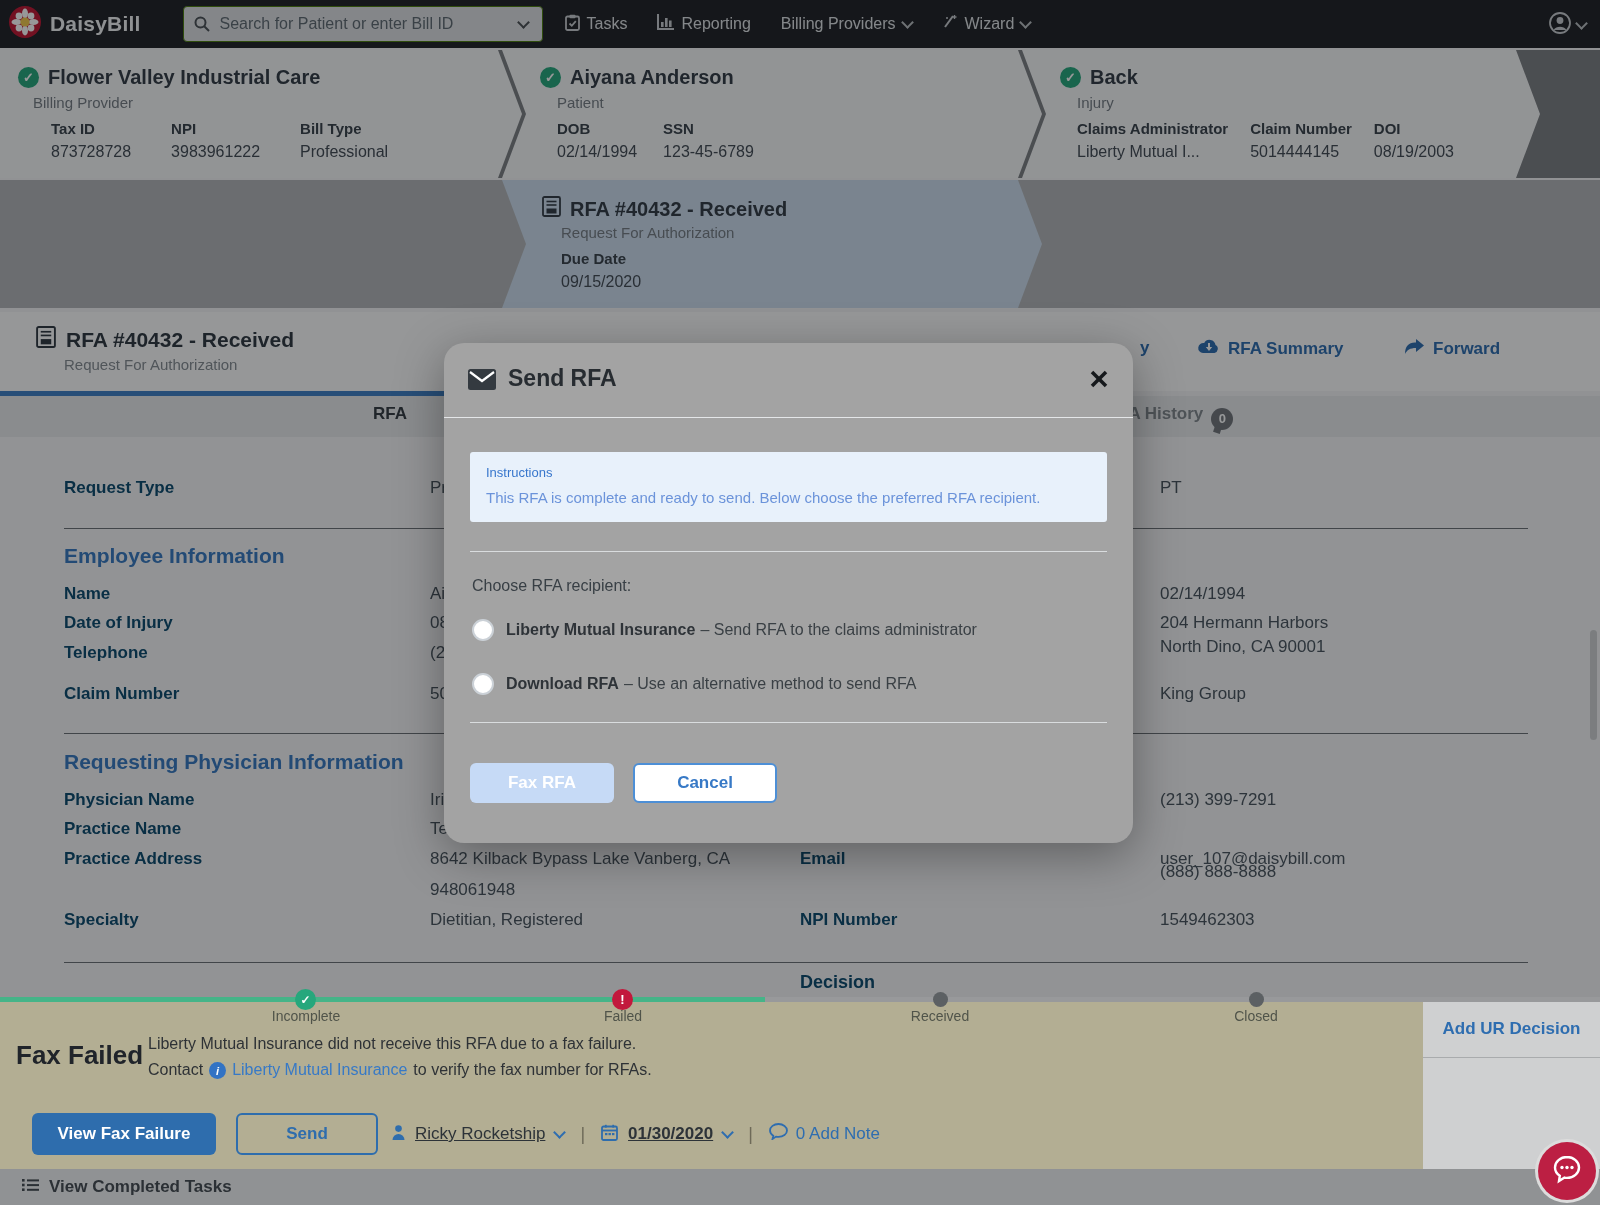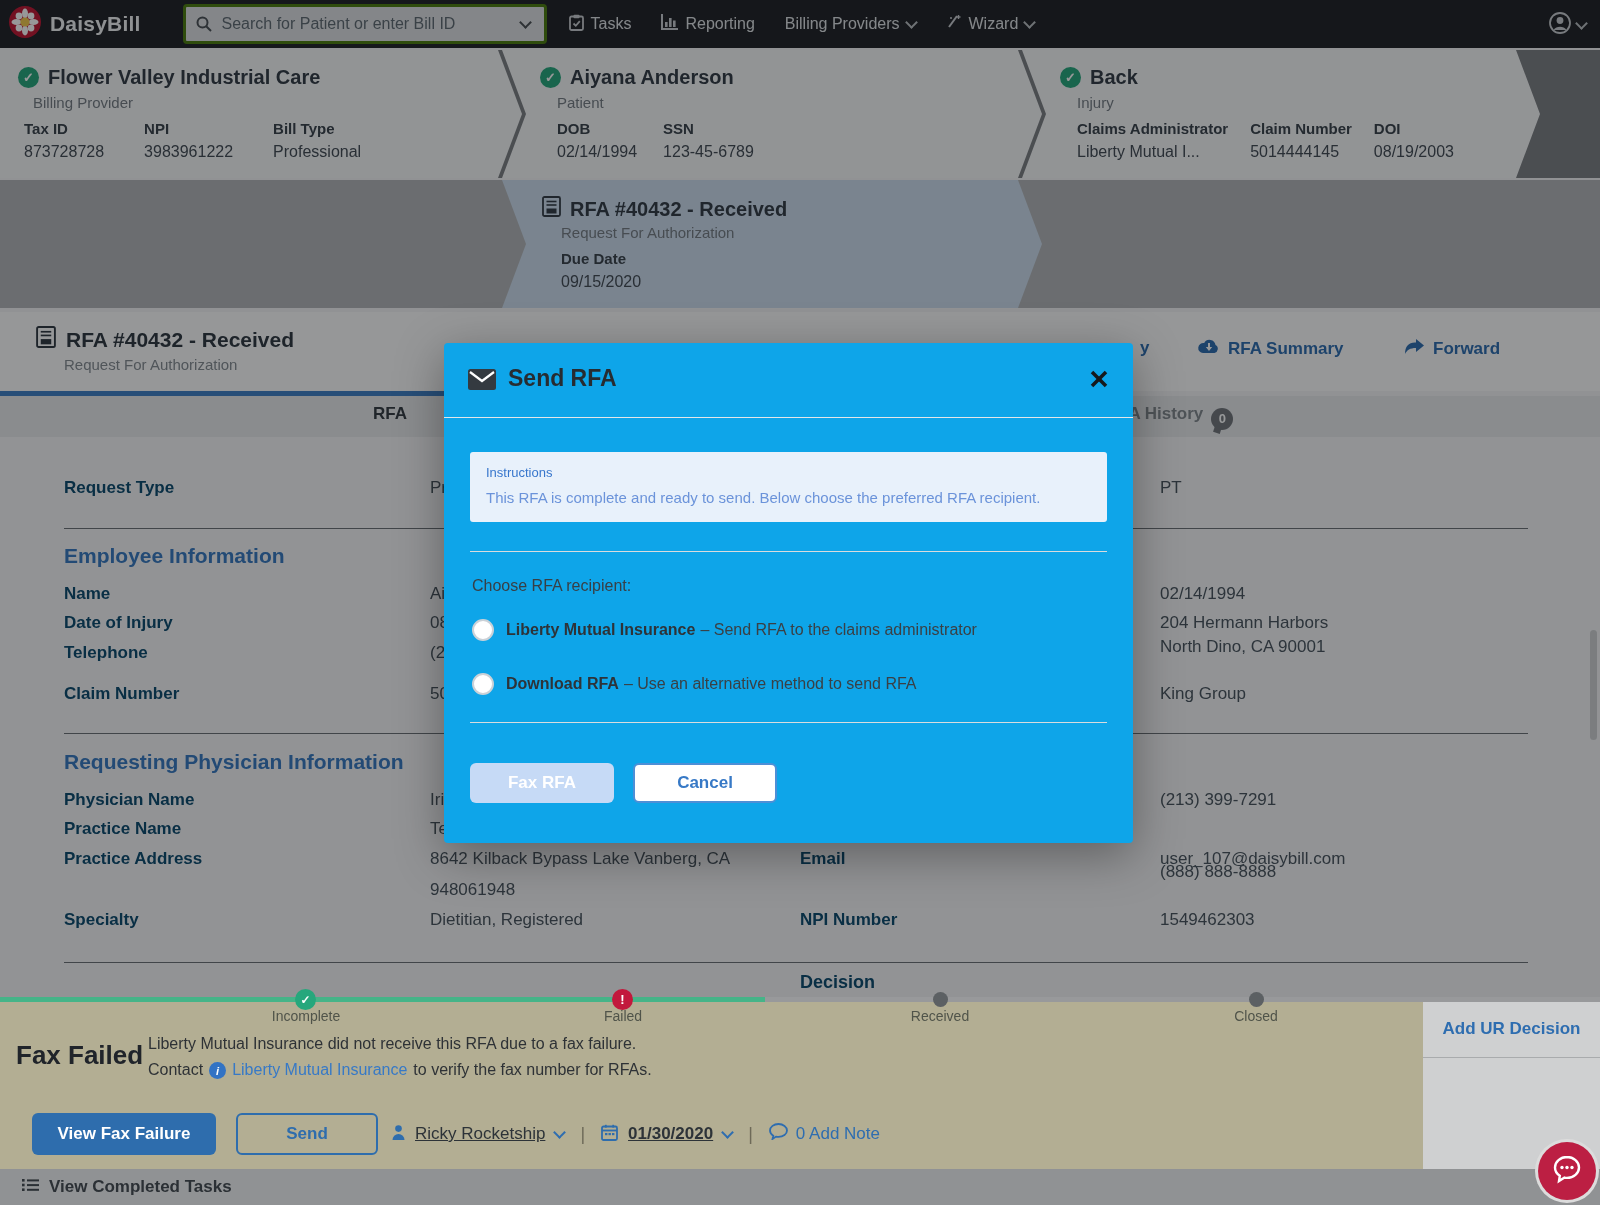--- a/index.html
+++ b/index.html
@@ -5,21 +5,21 @@
   html,body{margin:0;padding:0;background:#555;}
   #app{position:relative;width:1600px;height:1205px;overflow:hidden;background:#f4f5f6;
        font-family:"Liberation Sans",sans-serif;-webkit-font-smoothing:antialiased;}
 
   
   .navbar{position:absolute;top:0;left:0;width:1600px;height:48px;background:#1f2226;
           display:flex;align-items:center;color:#d8dbde;z-index:10;}
   .brand{display:flex;align-items:center;gap:8px;margin-left:8px;}
   .brand-title{font-size:21px;font-weight:bold;color:#f2f3f4;letter-spacing:.2px;}
   .searchbox{position:relative;margin-left:42px;width:358px;height:34px;background:#dfe1e3;
-             border:3px solid #4d7c0f;border-radius:4px;display:flex;align-items:center;}
+             border:1px solid #4d7c0f;border-radius:4px;display:flex;align-items:center;}
   .searchbox input{border:none;background:transparent;outline:none;flex:1;font-size:16px;
                    color:#3a3f44;font-family:"Liberation Sans",sans-serif;}
   .searchbox input::placeholder{color:#5f6a73;opacity:1;}
   .nav-items{display:flex;align-items:center;margin-left:22px;gap:30px;font-size:16px;}
   .nav-item{display:flex;align-items:center;gap:7px;cursor:pointer;color:#dfe2e5;}
   .caret{display:inline-block;width:7px;height:7px;border-right:2px solid #b9bdc1;
          border-bottom:2px solid #b9bdc1;transform:rotate(45deg);margin-top:-4px;}
   .caret.blue{border-color:#2e6db0;}
   .caret.dark{border-color:#4a4f54;}
   .usermenu{position:absolute;right:14px;top:12px;display:flex;align-items:center;gap:6px;}
@@ -63,21 +63,21 @@
   .lbl{position:absolute;font-size:17px;font-weight:bold;color:#0c4a6e;white-space:nowrap;}
   .val{position:absolute;font-size:17px;color:#49545e;white-space:nowrap;}
   .sect{position:absolute;left:64px;font-size:21px;font-weight:bold;color:#3779c1;}
   .hr{position:absolute;left:64px;width:1464px;height:0;border-top:1px solid #6b7075;}
   .scroll-thumb{position:absolute;right:3px;top:630px;width:7px;height:110px;background:#cfd1d3;border-radius:4px;}
 
   
   .backdrop{position:absolute;inset:0;background:rgba(8,10,12,0.42);z-index:40;}
 
   
-  .modal{position:absolute;left:444px;top:343px;width:689px;height:500px;background:#0ea5e9;border-radius:4px;
+  .modal{position:absolute;left:444px;top:343px;width:689px;height:500px;background:#a3a3a3;border-radius:20px;
          z-index:100;box-shadow:0 12px 48px rgba(0,0,0,.35);}
   .modal-hdr{position:absolute;top:0;left:0;right:0;height:74px;border-bottom:1px solid #e4e6e8;}
   .modal-title{position:absolute;left:64px;top:22px;font-size:23px;font-weight:bold;color:#272c31;}
   .modal-close{position:absolute;right:24px;top:26px;width:20px;height:20px;cursor:pointer;}
   .instr{position:absolute;left:26px;top:109px;width:637px;height:70px;background:#e8f1fb;border-radius:3px;}
   .instr-t{position:absolute;left:16px;top:13px;font-size:13px;font-weight:normal;color:#3776cc;}
   .instr-b{position:absolute;left:16px;top:37px;font-size:15px;color:#6b93da;}
   .m-hr{position:absolute;left:26px;width:637px;border-top:1px solid #d9dcde;}
   .m-prompt{position:absolute;left:28px;top:234px;font-size:16px;color:#383f45;}
   .opt{position:absolute;left:28px;display:flex;align-items:center;gap:12px;cursor:pointer;}
@@ -214,21 +214,21 @@
   </div>
 
   <div class="crumb-band1">
     <div class="crumb notchless">
         <div class="inner">
       <div class="c-title" style="left:18px;">
             <span class="checkcircle">✓</span>
             <span>Flower Valley Industrial Care</span>
           </div>
       <div class="c-sub" style="left:33px;">Billing Provider</div>
-      <div class="c-fields" style="left:24px;gap:40px;">
+      <div class="c-fields" style="left:51px;gap:40px;">
         <div class="c-f">
               <div class="fl">Tax ID</div>
               <div class="fv">873728728</div>
             </div>
         <div class="c-f">
               <div class="fl">NPI</div>
               <div class="fv">3983961222</div>
             </div>
         <div class="c-f">
               <div class="fl">Bill Type</div>

